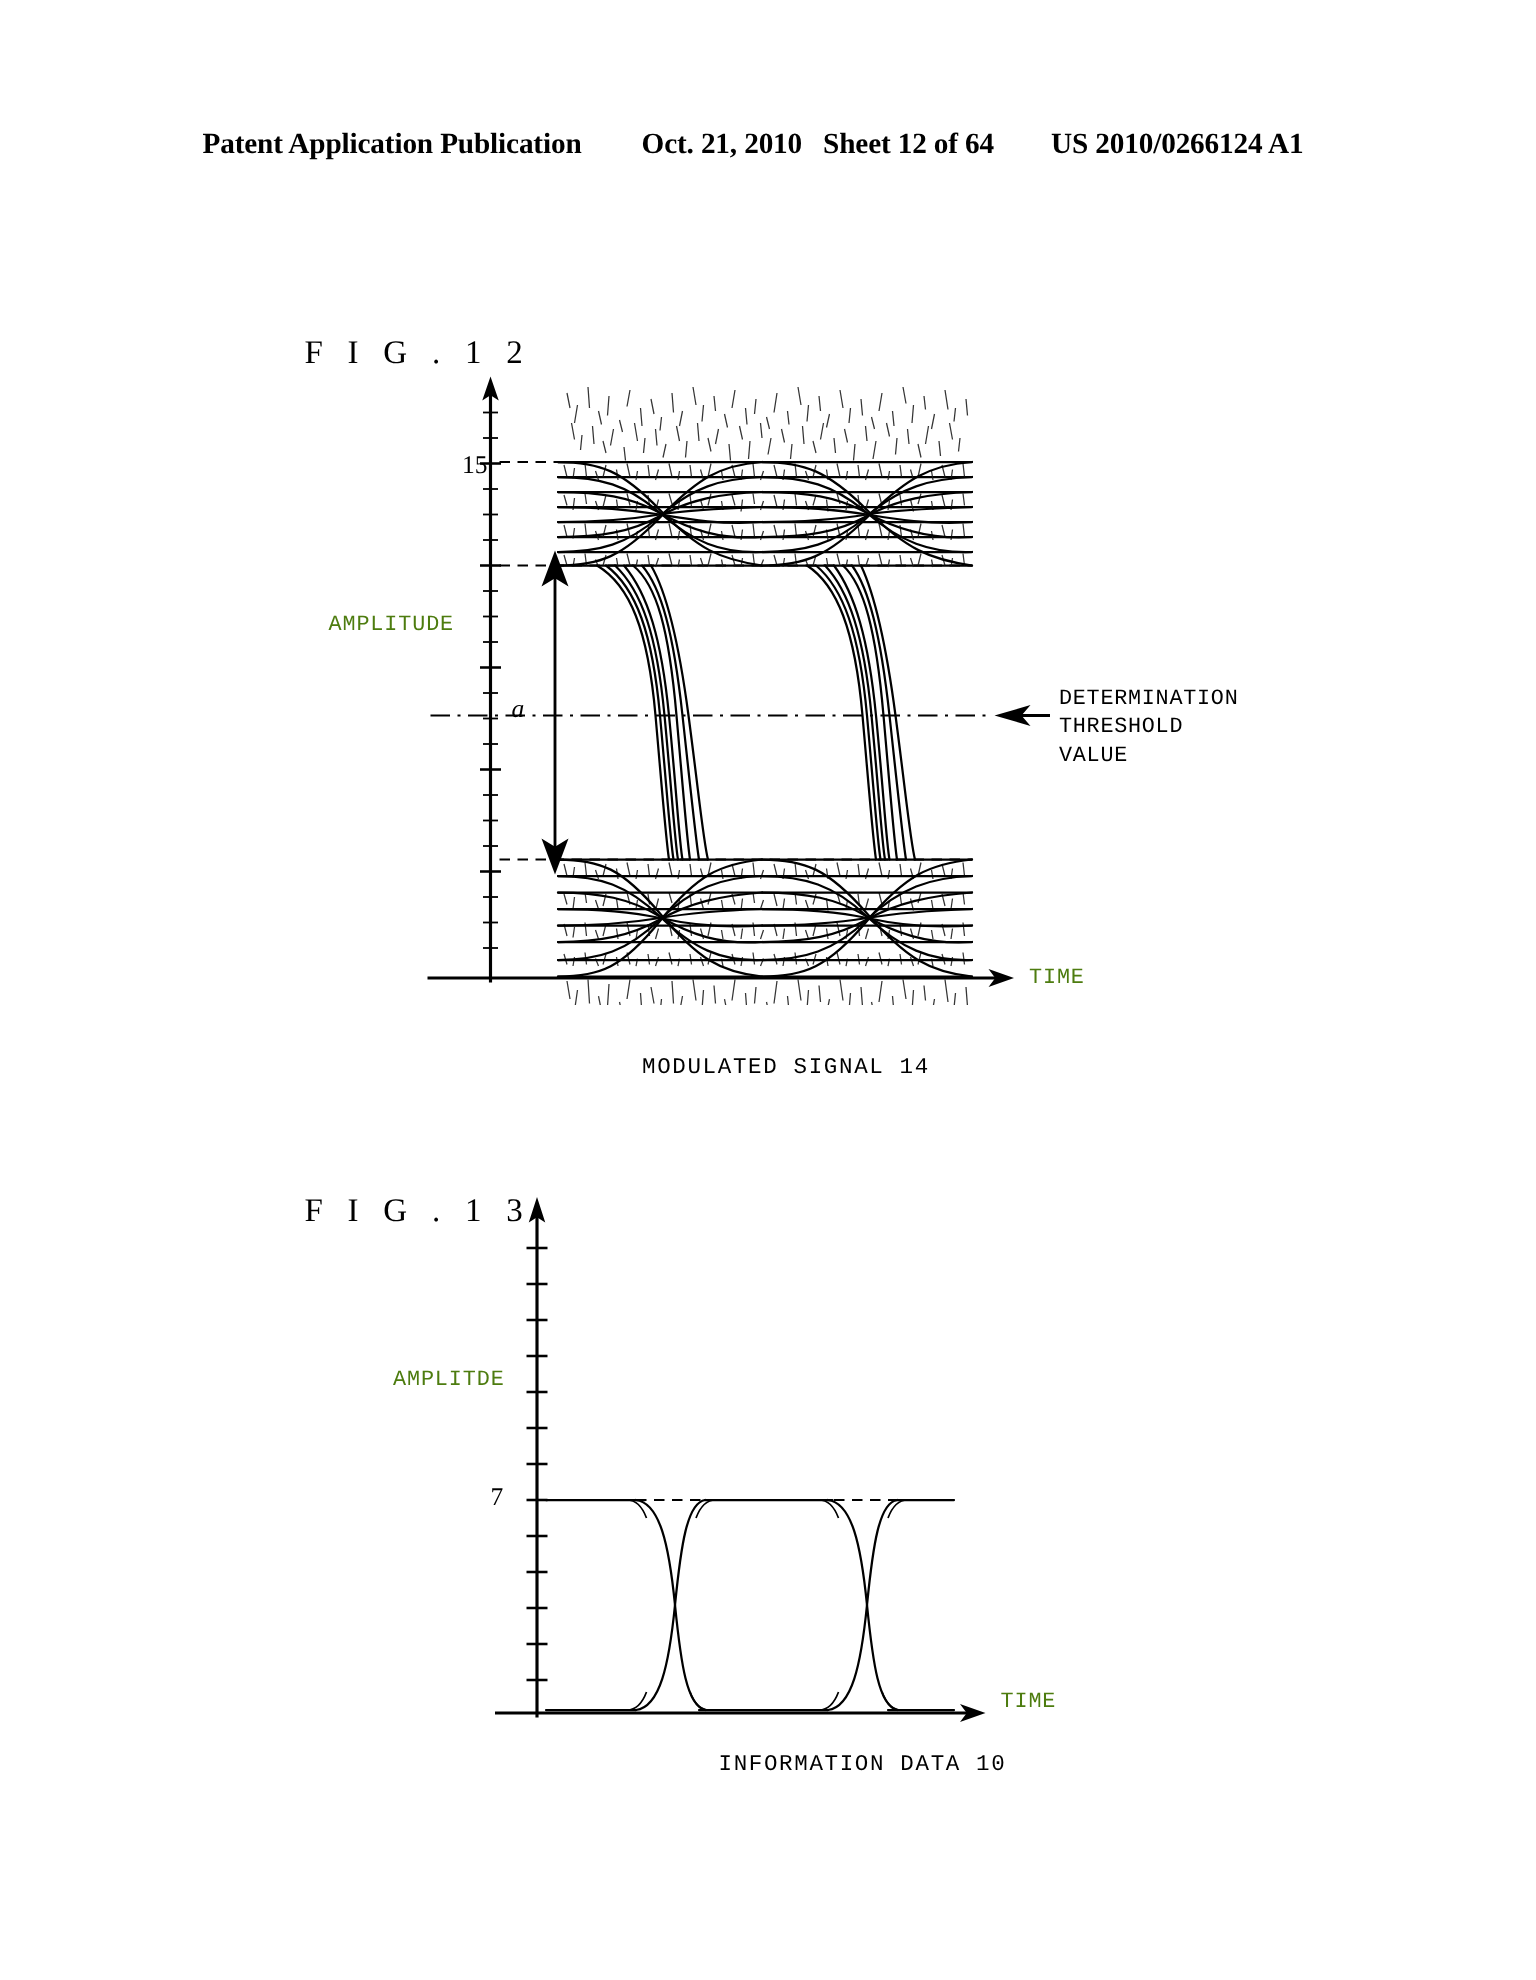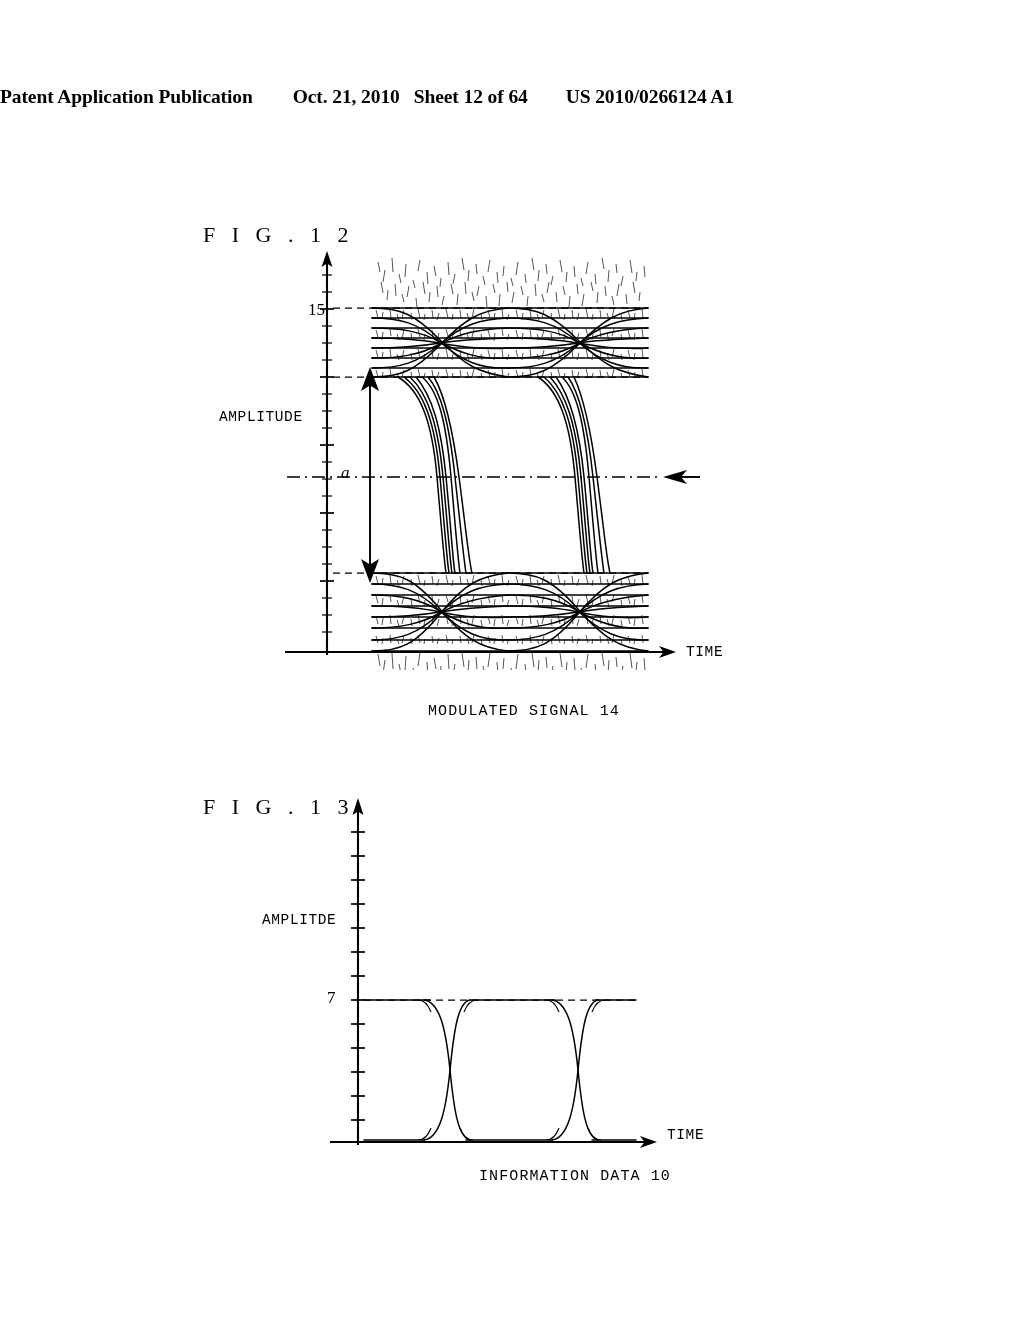--- a/index.html
+++ b/index.html
@@ -22,21 +22,21 @@
     width: 1024px;
     height: 1320px;
   }
 
   
   .hdr {
     position: absolute;
     top: 86px;
     left: 0;
     width: 1004px;
-    text-align: left;
+    text-align: center;
     font-family: "Liberation Serif", "DejaVu Serif", serif;
     font-weight: bold;
     font-size: 19.5px;
     letter-spacing: -0.1px;
     white-space: nowrap;
   }
   .hdr span { display: inline-block; vertical-align: baseline; }
   .hdr .gap-a { width: 40px; }
   .hdr .gap-b { width: 14px; }
   .hdr .gap-c { width: 38px; }
@@ -52,21 +52,21 @@
   #fig12-label { left: 203px; top: 210px; margin-top: 12px; }
   #fig13-label { left: 203px; top: 794px; }
 
   
   .plabel {
     position: absolute;
     font-family: "Liberation Mono", "DejaVu Sans Mono", monospace;
     font-size: 14.5px;
     letter-spacing: 0.6px;
     white-space: nowrap;
-    color: #000000;
+    color: #4d7c0f;
   }
   .numlabel {
     position: absolute;
     font-family: "Liberation Serif", "DejaVu Serif", serif;
     font-size: 17px;
     white-space: nowrap;
   }
   .italic-a {
     position: absolute;
     font-family: "Liberation Serif", "DejaVu Serif", serif;
@@ -120,20 +120,25 @@
     <span>Patent Application Publication</span><span class="gap-a"></span><span>Oct. 21, 2010</span><span class="gap-b"></span><span>Sheet 12 of 64</span><span class="gap-c"></span><span>US 2010/0266124 A1</span>
   </div>
 
   <div class="figlabel" id="fig12-label">F I G .  1 2</div>
 
   <div class="plabel" style="left:219px; top:409px;">AMPLITUDE</div>
   <div class="numlabel" style="left:308px; top:300px;">15</div>
   <div class="italic-a" style="left:341px; top:463px;">a</div>
   <div class="plabel" style="left:686px; top:644px;">TIME</div>
 
+  <div class="annot" style="left:706px; top:457px;">
+    <div>DETERMINATION</div>
+    <div>THRESHOLD</div>
+    <div>VALUE</div>
+  </div>
 
   <div class="caption" id="fig12-caption">MODULATED SIGNAL 14</div>
 
   <svg id="fig12-svg" viewBox="0 0 1024 520">
     <defs>
       <clipPath id="clip12">
         <rect x="370" y="0" width="280" height="430"></rect>
       </clipPath>
     </defs>
 

